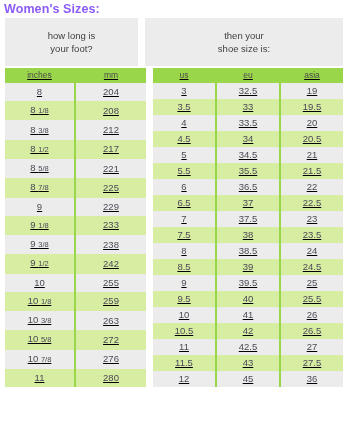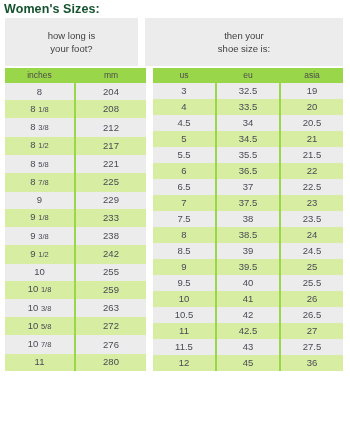--- a/index.html
+++ b/index.html
@@ -10,21 +10,21 @@
   body {
     width: 350px;
     height: 441px;
     font-family: "Liberation Sans", sans-serif;
     overflow: hidden;
   }
 
   #page-title {
     font-size: 12.5px;
     font-weight: bold;
-    color: #14532d;
+    color: #8b5cf6;
     margin: 2px 0 0 4px;
     letter-spacing: 0.1px;
     line-height: 14px;
   }
 
   .chart-wrap {
     position: relative;
     margin: 2px 0 0 5px;
     width: 338px;
   }
@@ -46,20 +46,21 @@
     line-height: 13px;
   }
   .group-head.foot { width: 141px; }
   .group-head.size { width: 210px; }
 
   
   .tables-row {
     display: flex;
     gap: 7px;
     margin-top: 2px;
+    text-decoration: underline;
   }
   .tbl {
     border-collapse: collapse;
     table-layout: fixed;
   }
   .tbl.foot  { width: 141px; }
   .tbl.size  { width: 190px; border-radius: 27px; }
 
   .tbl th {
     background: #9ad64a;
@@ -212,20 +213,25 @@
           <th>asia</th>
         </tr>
       </thead>
       <tbody id="size-body">
           <tr>
             <td>3</td>
             <td>32.5</td>
             <td>19</td>
           </tr>
           <tr>
+            <td>3.5</td>
+            <td>33</td>
+            <td>19.5</td>
+          </tr>
+          <tr>
             <td>4</td>
             <td>33.5</td>
             <td>20</td>
           </tr>
           <tr>
             <td>4.5</td>
             <td>34</td>
             <td>20.5</td>
           </tr>
           <tr>

